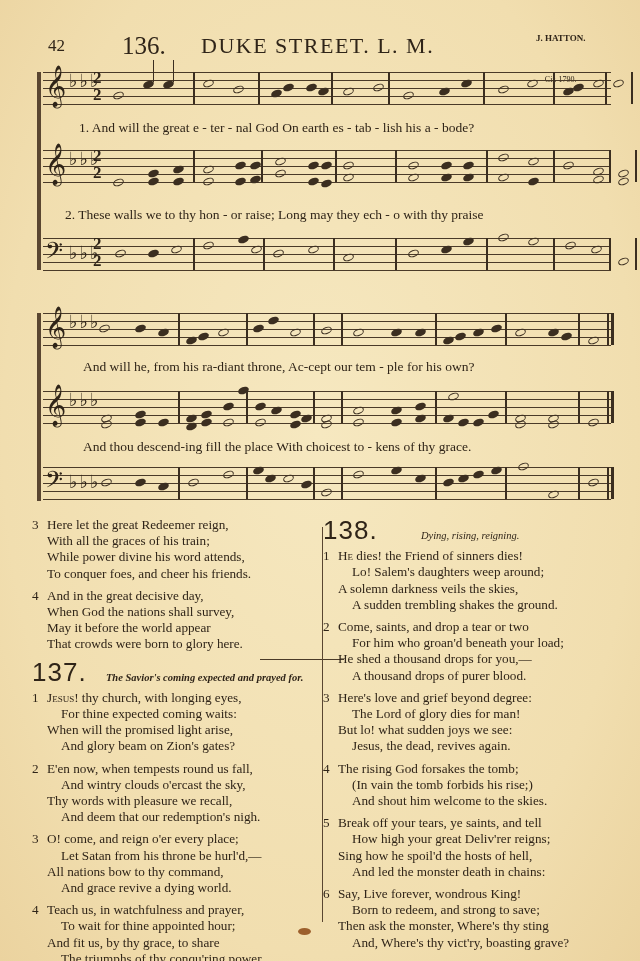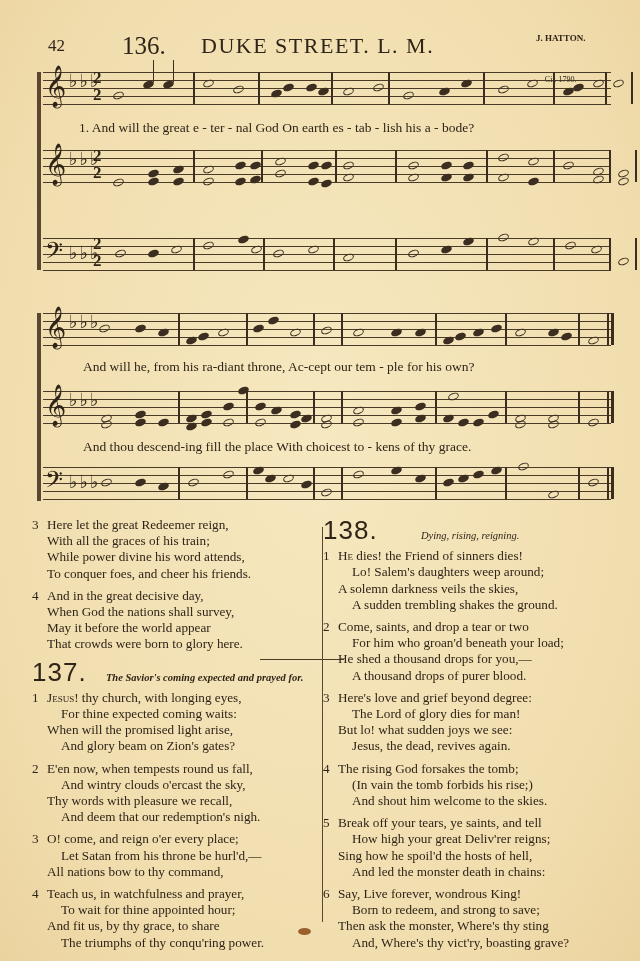--- a/index.html
+++ b/index.html
@@ -164,20 +164,21 @@
       <div class="barline" style="left:510px"></div>
       <div class="note half" style="left:520px;top:12px"></div>
       <div class="note half" style="left:550px;top:18px"></div>
         <div class="note half" style="left:550px;top:26px"></div>
       <div class="barline" style="left:566px"></div>
       <div class="note half" style="left:575px;top:20px"></div>
         <div class="note half" style="left:575px;top:28px"></div>
       <div class="barline" style="left:592px"></div>
     </div>
 
+    <div class="lyric" style="top:135px;left:28px">2. These walls we    to      thy    hon - or raise;  Long may they ech - o    with thy praise</div>
 
     <div class="staff" style="top:166px;">
       <div class="line" style="top:0"></div>
         <div class="line" style="top:8px"></div>
         <div class="line" style="top:16px"></div>
         <div class="line" style="top:24px"></div>
         <div class="line" style="top:32px"></div>
       <span class="clef bass">𝄢</span>
       <span class="key" style="top:4px">♭♭♭</span>
       <span class="time"><span>2</span><br><span>2</span></span>
@@ -380,20 +381,21 @@
     <div class="verse">
       <span class="ln"><span class="vnum">2</span><span>E'en now, when tempests round us fall,</span></span>
       <span class="ln indent2">And wintry clouds o'ercast the sky,</span>
       <span class="ln indent1">Thy words with pleasure we recall,</span>
       <span class="ln indent2">And deem that our redemption's nigh.</span>
     </div>
     <div class="verse">
       <span class="ln"><span class="vnum">3</span><span>O! come, and reign o'er every place;</span></span>
       <span class="ln indent2">Let Satan from his throne be hurl'd,—</span>
       <span class="ln indent1">All nations bow to thy command,</span>
+      <span class="ln indent2">And grace revive a dying world.</span>
     </div>
     <div class="verse">
       <span class="ln"><span class="vnum">4</span><span>Teach us, in watchfulness and prayer,</span></span>
       <span class="ln indent2">To wait for thine appointed hour;</span>
       <span class="ln indent1">And fit us, by thy grace, to share</span>
       <span class="ln indent2">The triumphs of thy conqu'ring power.</span>
     </div>
   </div>
 
   <div class="col-divider"></div>

